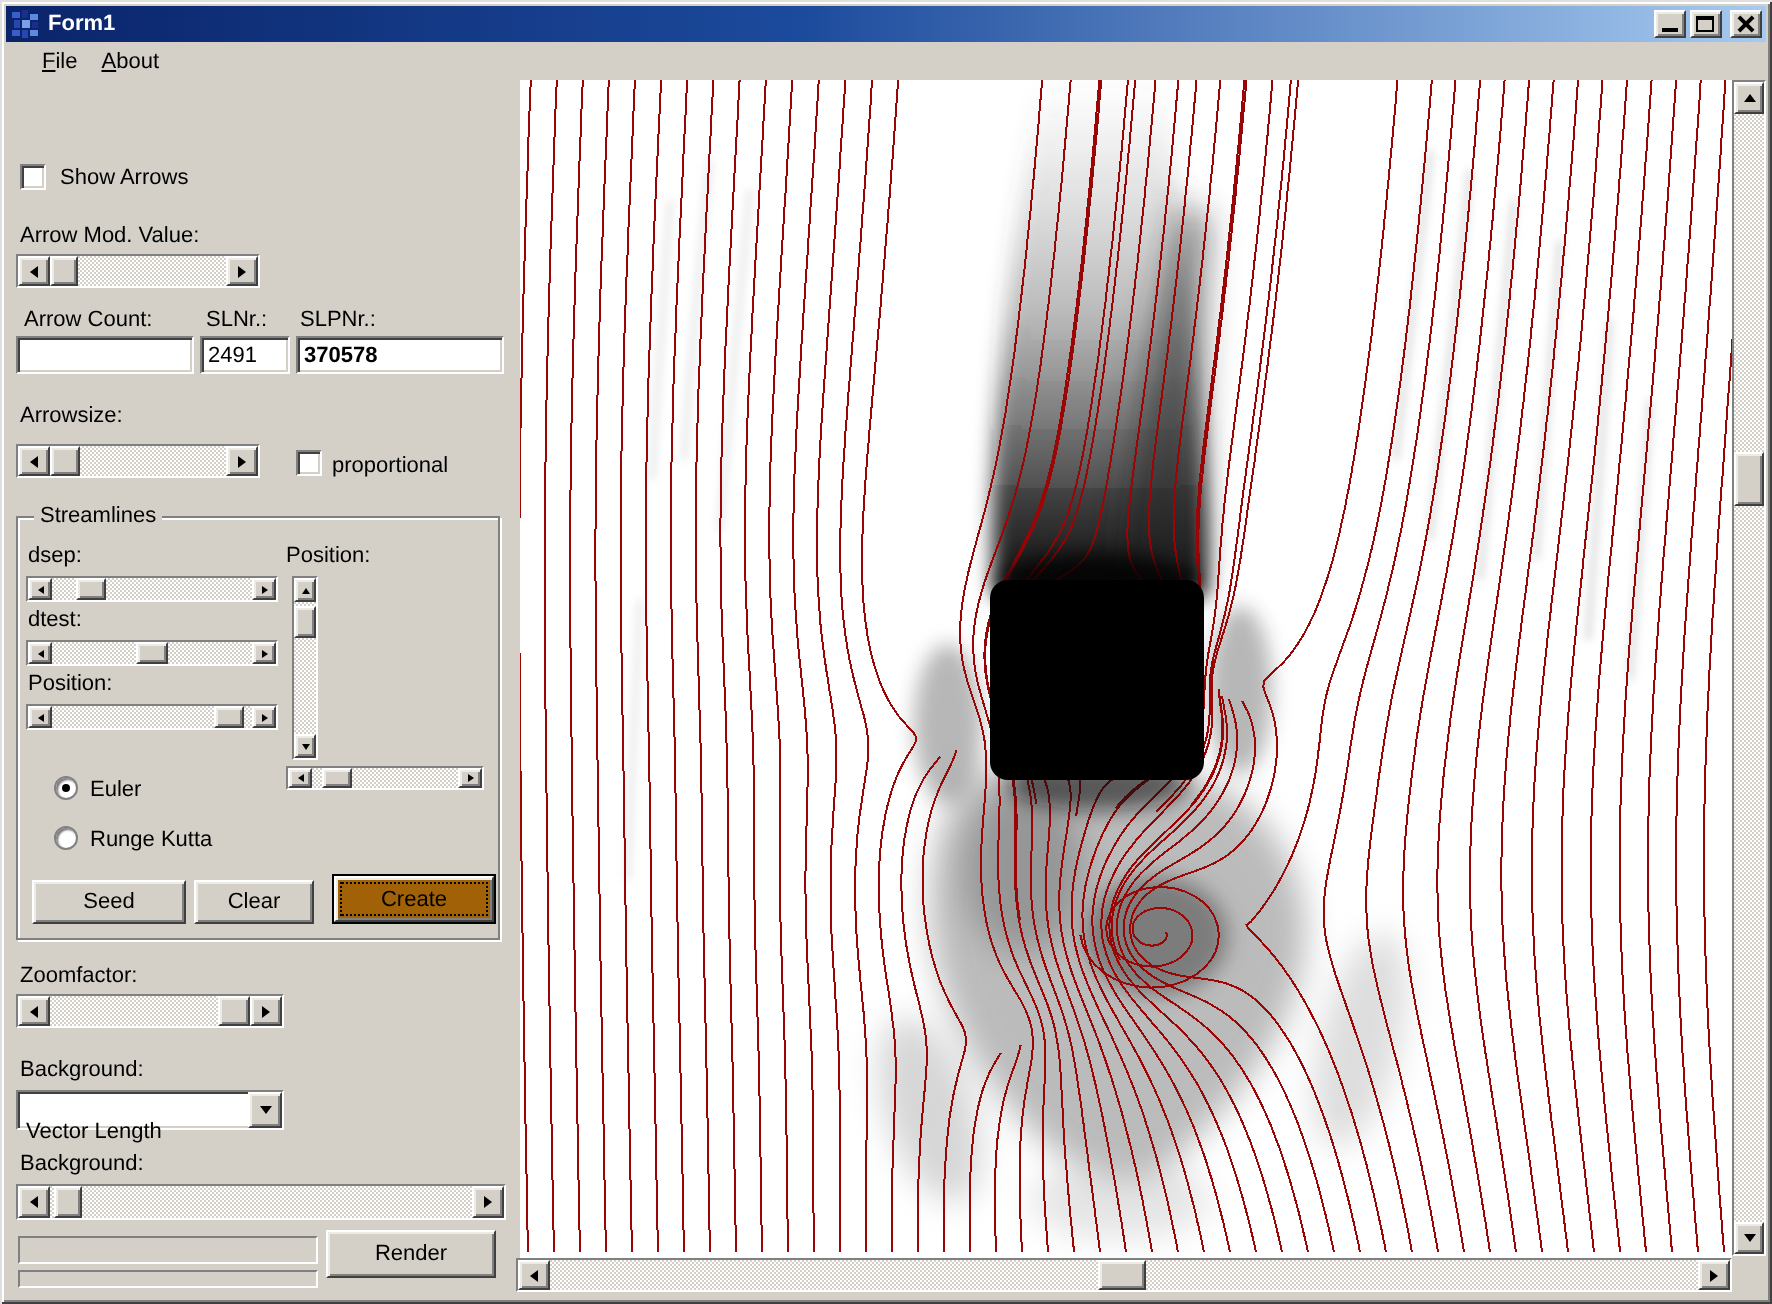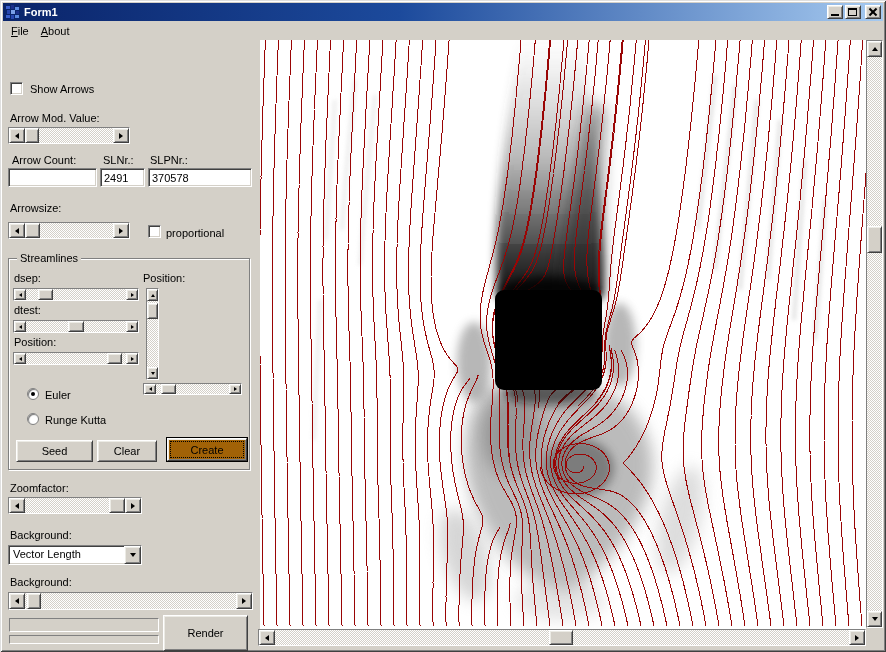--- a/index.html
+++ b/index.html
@@ -14,21 +14,21 @@
     background:linear-gradient(90deg,#0a246a 0%,#1c4a9c 45%,#a6caf0 100%);
     display:flex;align-items:center;padding:0 2px;}
   .title-text{color:#fff;font-weight:bold;font-size:11px;margin-left:3px;flex:1;}
   .win-btn{width:16px;height:14px;position:relative;background:#d4d0c8;
     border:1px solid;border-color:#fff #404040 #404040 #fff;
     box-shadow:inset 1px 1px 0 #ecebe5,inset -1px -1px 0 #808080;margin-left:2px;}
   .glyph-min{position:absolute;left:3px;bottom:2px;width:8px;height:2px;background:#000;}
   .glyph-max{position:absolute;left:2px;top:2px;width:9px;height:8px;border:1px solid #000;border-top-width:2px;}
   .glyph-x1,.glyph-x2{position:absolute;left:2px;top:5px;width:10px;height:2px;background:#000;}
   .glyph-x1{transform:rotate(45deg);}.glyph-x2{transform:rotate(-45deg);}
-  .menubar{position:absolute;left:3px;top:21px;width:880px;height:19px;display:flex;align-items:center;padding-left:2px;}
+  .menubar{position:absolute;left:3px;top:21px;width:880px;height:19px;display:flex;align-items:center;padding-left:12px;}
   .menu-item{display:inline-block;padding:2px 6px;}
   .menu-item::first-letter{text-decoration:underline;}
   .lbl{position:absolute;white-space:nowrap;line-height:12px;}
   .chk{position:absolute;width:13px;height:13px;background:#fff;border:1px solid;
     border-color:#808080 #fff #fff #808080;box-shadow:inset 1px 1px 0 #404040,inset -1px -1px 0 #d4d0c8;}
   .field{position:absolute;background:#fff;border:1px solid;border-color:#808080 #fff #fff #808080;
     box-shadow:inset 1px 1px 0 #404040,inset -1px -1px 0 #d4d0c8;
     font-family:"Liberation Sans",sans-serif;font-size:11px;padding:1px 3px;outline:none;}
   .group{position:absolute;border:1px solid #808080;box-shadow:inset 1px 1px 0 #fff,1px 1px 0 #fff;}
   .group-title{position:absolute;top:-8px;left:8px;background:#d4d0c8;padding:0 3px;line-height:14px;}
@@ -64,21 +64,21 @@
   .tri-l{width:0;height:0;border:3px solid transparent;border-right:4px solid #000;margin-left:-3px;}
   .tri-r{width:0;height:0;border:3px solid transparent;border-left:4px solid #000;margin-right:-3px;}
   .tri-u{width:0;height:0;border:3px solid transparent;border-bottom:4px solid #000;margin-top:-3px;}
   .tri-d{width:0;height:0;border:3px solid transparent;border-top:4px solid #000;margin-bottom:-3px;}
   .sm .tri-l{border-width:2px;border-right-width:3px;margin-left:-2px;}
   .sm .tri-r{border-width:2px;border-left-width:3px;margin-right:-2px;}
   .sm .tri-u{border-width:2px;border-bottom-width:3px;margin-top:-2px;}
   .sm .tri-d{border-width:2px;border-top-width:3px;margin-bottom:-2px;}
   .combo{position:absolute;display:flex;background:#fff;border:1px solid;border-color:#808080 #fff #fff #808080;
     box-shadow:inset 1px 1px 0 #404040,inset -1px -1px 0 #d4d0c8;}
-  .combo-text{flex:1;padding:2px 4px;white-space:nowrap;overflow:hidden;}
+  .combo-text{flex:1;padding:14px 4px;white-space:nowrap;overflow:hidden;}
   .combo-btn{width:17px;background:#d4d0c8;border:1px solid;border-color:#fff #404040 #404040 #fff;
     box-shadow:inset 1px 1px 0 #ecebe5,inset -1px -1px 0 #808080;display:flex;align-items:center;justify-content:center;}
   .sunken-bar{position:absolute;background:#d4d0c8;border:1px solid;border-color:#808080 #fff #fff #808080;}
   #canvas{position:absolute;left:260px;top:40px;width:606px;height:589px;background:#fff;overflow:hidden;}
   #flow-svg{position:absolute;left:0;top:0;}
   .lines{shape-rendering:crispEdges;}
   .app-icon{width:16px;height:16px;flex:0 0 auto;}
 </style>
 </head>
 <body>
@@ -129,21 +129,21 @@
     <div class="sb-btn">
         <span class="tri-r"></span>
       </div>
   </div>
 
   <span class="lbl" style="left:12px;top:154px">Arrow Count:</span>
   <span class="lbl" style="left:103px;top:154px">SLNr.:</span>
   <span class="lbl" style="left:150px;top:154px">SLPNr.:</span>
   <input class="field" style="left: 8px; top: 168px; width: 89px; height: 19px;" value="">
   <input class="field" style="left: 100px; top: 168px; width: 45px; height: 19px;" value="2491">
-  <input class="field" style="left: 148px; top: 168px; width: 104px; height: 19px;" value="370578">
+  <input class="field" style="left: 148px; top: 168px; width: 104px; height: 19px; font-weight: bold;" value="370578">
 
   <span class="lbl" style="left:10px;top:202px">Arrowsize:</span>
   <div class="sbh" style="left:8px;top:222px;width:122px;height:17px">
     <div class="sb-btn">
         <span class="tri-l"></span>
       </div>
     <div class="sb-track">
         <div class="sb-thumb" style="left:0;width:15px"></div>
       </div>
     <div class="sb-btn">
@@ -259,21 +259,21 @@
     <div class="sb-track">
         <div class="sb-thumb" style="left:2px;width:14px"></div>
       </div>
     <div class="sb-btn">
         <span class="tri-r"></span>
       </div>
   </div>
 
   <div class="sunken-bar" style="left:9px;top:618px;width:150px;height:14px"></div>
   <div class="sunken-bar" style="left:9px;top:635px;width:150px;height:9px"></div>
-  <div class="btn" style="left:163px;top:615px;width:85px;height:36px">Render</div>
+  <div class="btn" style="left:163px;top:615px;width:85px;height:24px">Render</div>
 
   <div id="canvas">
     <svg id="flow-svg" width="606" height="589" viewBox="0 0 606 589">
       <defs>
         <linearGradient id="plumeG" x1="0" y1="0" x2="0" y2="1">
           <stop offset="0" stop-color="#666" stop-opacity="0"></stop>
           <stop offset="0.45" stop-color="#3a3a3a" stop-opacity="0.35"></stop>
           <stop offset="0.85" stop-color="#000" stop-opacity="0.8"></stop>
           <stop offset="1" stop-color="#000" stop-opacity="0.95"></stop>
         </linearGradient>

